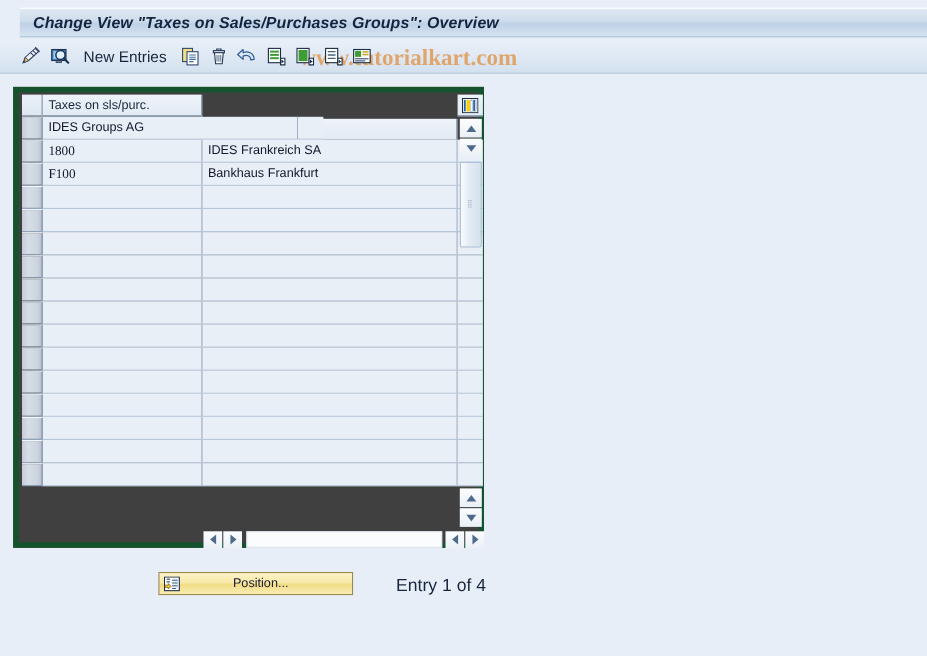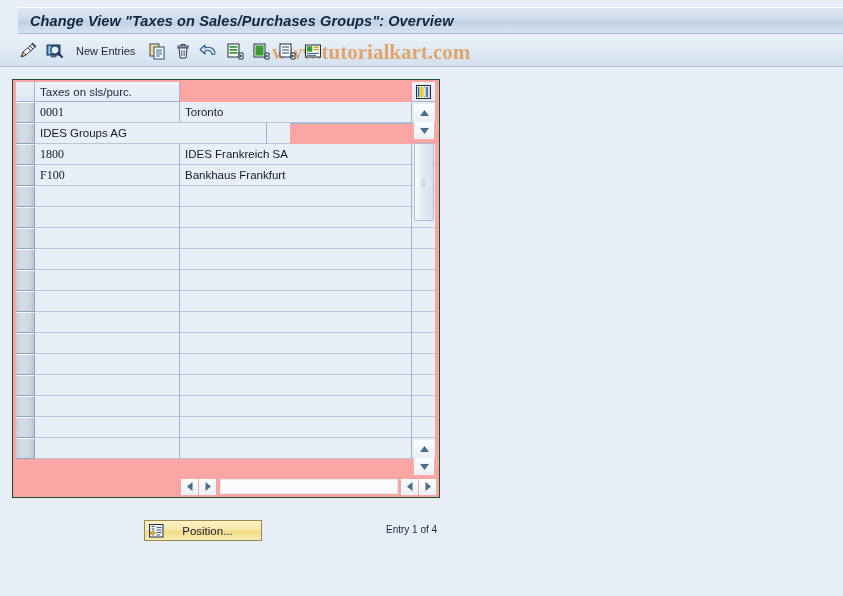--- a/index.html
+++ b/index.html
@@ -59,21 +59,21 @@
     width: 24px;
     height: 24px;
     display: inline-flex;
     align-items: center;
     justify-content: center;
     margin-right: 2px;
     position: relative;
     z-index: 3;
   }
   .tlabel {
-    font-size: 11px;
+    font-size: 14px;
     color: #17263c;
     margin: 0 10px 0 8px;
     white-space: nowrap;
     position: relative;
     z-index: 3;
   }
 
   
   #watermark {
     position: absolute;
@@ -89,22 +89,22 @@
     pointer-events: none;
   }
 
   
   #tablewrap {
     position: absolute;
     left: 12px;
     top: 79px;
     width: 428px;
     height: 419px;
-    background: #fca5a5;
-    border: 1px solid #14532d;
+    background: #404040;
+    border: 5px solid #14532d;
     box-sizing: border-box;
   }
   #tableinner {
     position: absolute;
     left: 3px;
     top: 2px;
     width: 420px;
     height: 413px;
   }
 
@@ -252,42 +252,42 @@
     border: 1px solid #e3e9f1;
     box-sizing: border-box;
     margin: 0 3px;
   }
 
   
   #posbtn {
     position: absolute;
     left: 144px;
     top: 520px;
-    width: 118px;
+    width: 177px;
     height: 21px;
     background: linear-gradient(to bottom,#fdf3c8 0%, #f7e9a8 45%, #f2dd86 55%, #f8ecb4 100%);
     border: 1px solid #9a8a4f;
     box-sizing: border-box;
     display: flex;
     align-items: center;
     cursor: pointer;
   }
   #posbtn .pb-icon { width: 20px; display:flex; align-items:center; justify-content:center; margin-left: 1px;}
   #posbtn .pb-label {
     flex: 1;
     text-align: center;
     font-size: 11.5px;
     color: #1a1a2e;
     padding-right: 12px;
   }
   #entrytext {
     position: absolute;
-    left: 386px;
+    left: 360px;
     top: 524px;
-    font-size: 10px;
+    font-size: 16px;
     color: #17263c;
     white-space: nowrap;
   }
 </style>
 </head>
 <body>
 
 <div id="titlebar">
   <span class="title-text">Change View "Taxes on Sales/Purchases Groups": Overview</span>
 </div>
@@ -414,26 +414,20 @@
           <rect x="1.8" y="1.8" width="1.6" height="10.4" fill="#2f63a8"></rect>
           <rect x="4" y="1.8" width="3.4" height="10.4" fill="#f5d113"></rect>
           <rect x="8" y="1.8" width="1.6" height="10.4" fill="#ffffff" stroke="#8fa3ba" stroke-width="0.5"></rect>
           <rect x="10.2" y="1.8" width="1.6" height="10.4" fill="#2f63a8"></rect>
           <rect x="12.4" y="1.8" width="0.9" height="10.4" fill="#ffffff" stroke="#8fa3ba" stroke-width="0.4"></rect>
         </svg>
       </div>
     </div>
 
     <div class="tbody" id="tbody">
-        <div class="trow">
-          <div class="td-sel"></div>
-          <div class="td c1">0001</div>
-          <div class="td c2">Toronto</div>
-          <div class="td pad"></div>
-        </div>
         <div class="trow">
           <div class="td-sel"></div>
           <div class="td c2">IDES Groups AG</div>
           <div class="td pad"></div>
         </div>
         <div class="trow">
           <div class="td-sel"></div>
           <div class="td c1">1800</div>
           <div class="td c2">IDES Frankreich SA</div>
           <div class="td pad"></div>

